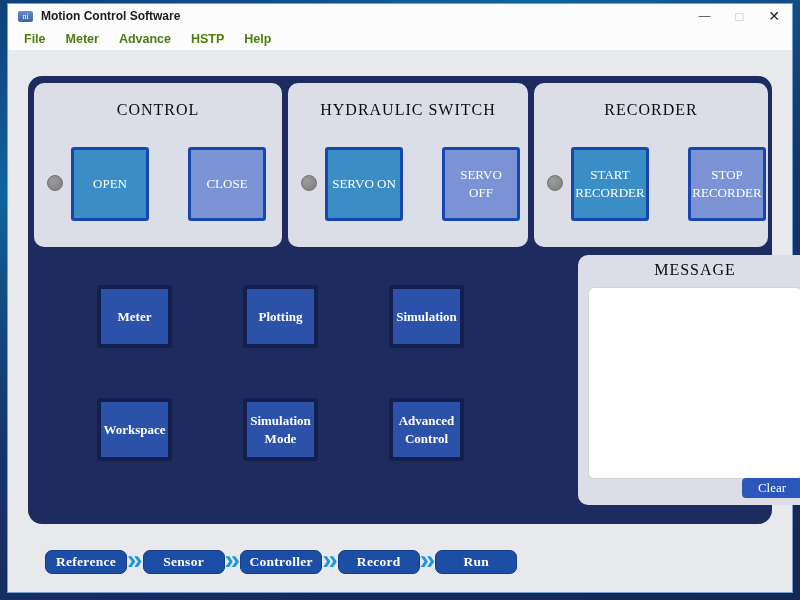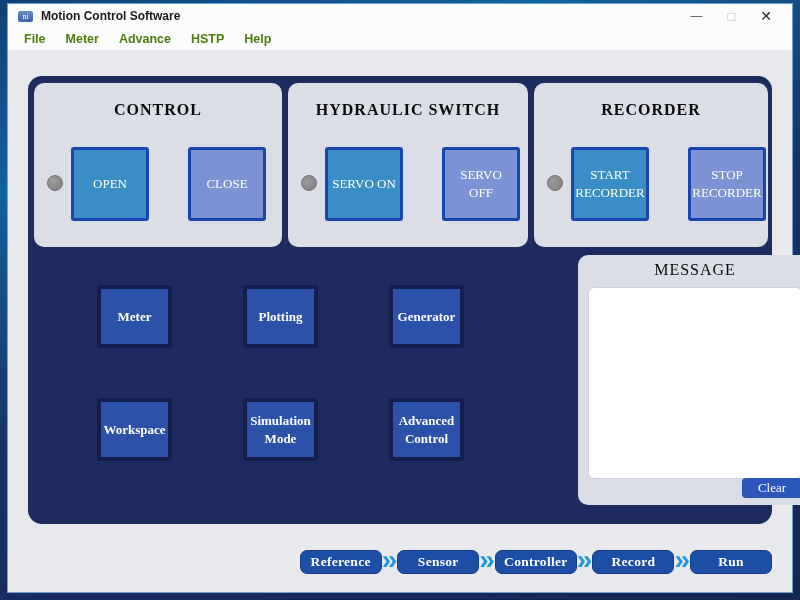--- a/index.html
+++ b/index.html
@@ -7,54 +7,54 @@
   .screen {
     position:relative; width:800px; height:600px;
     background: linear-gradient(160deg,#0e4178 0%,#12518d 12%,#0e649f 22%,#134f86 32%,#16356b 50%,#182c60 70%,#14284f 100%);
     font-family:"Liberation Sans", sans-serif;
   }
   .window {
     position:absolute; left:8px; top:4px; width:784px; height:588px;
     background:#fcfcfd; box-shadow:0 0 0 1px #6fa0cf;
   }
   
-  .titlebar { position:absolute; left:0; top:0; right:8px; height:24px; display:flex; align-items:center; padding:0 12px 0 10px; background:#fcfcfd; }
+  .titlebar { position:absolute; left:0; top:0; right:0; height:24px; display:flex; align-items:center; padding:0 12px 0 10px; background:#fcfcfd; }
   .app-icon { width:15px; height:11px; border-radius:2px; background:linear-gradient(#6b8cc6,#3c63a8); color:#fff; font-size:8px; line-height:11px; text-align:center; font-family:"Liberation Serif",serif; }
   .win-title { margin-left:8px; font-size:12px; font-weight:600; color:#1a1a1a; }
   .win-controls { margin-left:auto; display:flex; align-items:center; gap:25px; }
   .wc { font-size:12px; color:#555; cursor:default; line-height:1; }
   .wc.max { color:#bdbdbd; font-size:13px; }
   .wc.close { color:#222; font-size:14px; }
   
   .menubar { position:absolute; left:0; top:24px; right:0; height:22px; display:flex; align-items:center; padding-left:6px; background:#fcfcfd; }
   .menu-item { padding:0 10px; font-size:12.5px; font-weight:600; color:#4d7c0f; }
   
   .client { position:absolute; left:0; top:46px; right:0; bottom:0; background:#e8e9ec; }
   .navy { position:absolute; left:20px; top:26px; width:744px; height:448px; background:#1d2b5f; border-radius:14px; }
   
   .gbx { position:absolute; top:7px; height:164px; background:#dbdee7; border-radius:10px; }
   .gbx.g0 { left:6px;   width:248px; }
   .gbx.g1 { left:260px; width:240px; }
   .gbx.g2 { left:506px; width:234px; }
-  .gbx-title { margin-top:18px; text-align:center; font-family:"Liberation Serif",serif; font-size:16px; letter-spacing:1px; color:#0b0b0b;font-weight:bold; }
+  .gbx-title { margin-top:18px; text-align:center; font-family:"Liberation Serif",serif; font-size:16px; letter-spacing:1px; color:#0b0b0b; }
   .led { position:absolute; left:13px; top:92px; width:16px; height:16px; border-radius:50%; background:radial-gradient(circle at 35% 35%, #9c9c9c, #7d7d7d); border:1px solid #6e7072; }
   .gbx-btns { position:absolute; left:0; right:0; top:64px; display:flex; padding-left:37px; gap:39px; }
   .sq-btn { width:78px; height:74px; border:3px solid #1747ae; border-radius:3px; display:flex; align-items:center; justify-content:center; text-align:center; color:#fff; font-family:"Liberation Serif",serif; font-size:13px; line-height:1.35; padding:2px; cursor:pointer; }
   .sq-btn.primary { background:#3b8ec5; }
   .sq-btn.secondary { background:#7b93d4; }
   
   .app-grid { position:absolute; left:69px; top:209px; display:grid; grid-template-columns:repeat(3,75px); column-gap:71px; row-gap:50px; }
   .app-btn { width:75px; height:63px; background:#2b51a9; border:4px solid #141f4e; border-radius:3px; display:flex; align-items:center; justify-content:center; text-align:center; color:#fff; font-family:"Liberation Serif",serif; font-weight:bold; font-size:13px; line-height:1.35; padding:2px; cursor:pointer; }
   
   .msg { position:absolute; left:510px; top:179px; width:234px; height:250px; background:#dbdee7; border-radius:10px;margin-left:40px; }
   .msg-title { margin-top:6px; text-align:center; font-family:"Liberation Serif",serif; font-size:16px; letter-spacing:1px; color:#0b0b0b; }
   .msg-area { position:absolute; left:10px; top:32px; width:214px; height:192px; background:#ffffff; border:1px solid #cfd3dc; border-radius:6px; overflow:auto; font-size:12px; color:#222; padding:4px; }
   .clear-btn { position:absolute; right:10px; bottom:7px; width:60px; height:20px; background:#2b57ba; border-radius:4px; display:flex; align-items:center; justify-content:center; color:#fff; font-family:"Liberation Serif",serif; font-size:13px; cursor:pointer; }
   
-  .flowbar { position:absolute; left:37px; top:499px; width:727px; height:26px; display:flex; align-items:center; justify-content:flex-end; }
+  .flowbar { position:absolute; left:37px; top:499px; width:727px; height:26px; display:flex; align-items:center; justify-content:flex-start; }
   .flow-btn { min-width:82px; height:24px; padding:0 8px; background:#1c4ea6; border:1px solid #123c85; border-radius:7px; display:flex; align-items:center; justify-content:center; color:#fff; font-family:"Liberation Serif",serif; font-weight:bold; font-size:13.5px; letter-spacing:0.3px; cursor:pointer; }
   .chev { color:#1e96dc; font-size:28px; font-weight:bold; line-height:1; margin-top:-5px; user-select:none; }
 </style>
 </head>
 <body>
 
 <div class="screen">
   <div class="window">
 
     <div class="titlebar">
@@ -101,21 +101,21 @@
           <span class="led"></span>
           <div class="gbx-btns">
             <div class="sq-btn primary">START RECORDER</div>
             <div class="sq-btn secondary">STOP RECORDER</div>
           </div>
         </div>
 
         <div class="app-grid">
           <div class="app-btn">Meter</div>
           <div class="app-btn">Plotting</div>
-          <div class="app-btn">Generator</div>
+          <div class="app-btn">Simulation</div>
           <div class="app-btn">Workspace</div>
           <div class="app-btn">Simulation Mode</div>
           <div class="app-btn">Advanced Control</div>
         </div>
 
         <div class="msg">
           <div class="msg-title">MESSAGE</div>
           <div class="msg-area"></div>
           <div class="clear-btn">Clear</div>
         </div>

